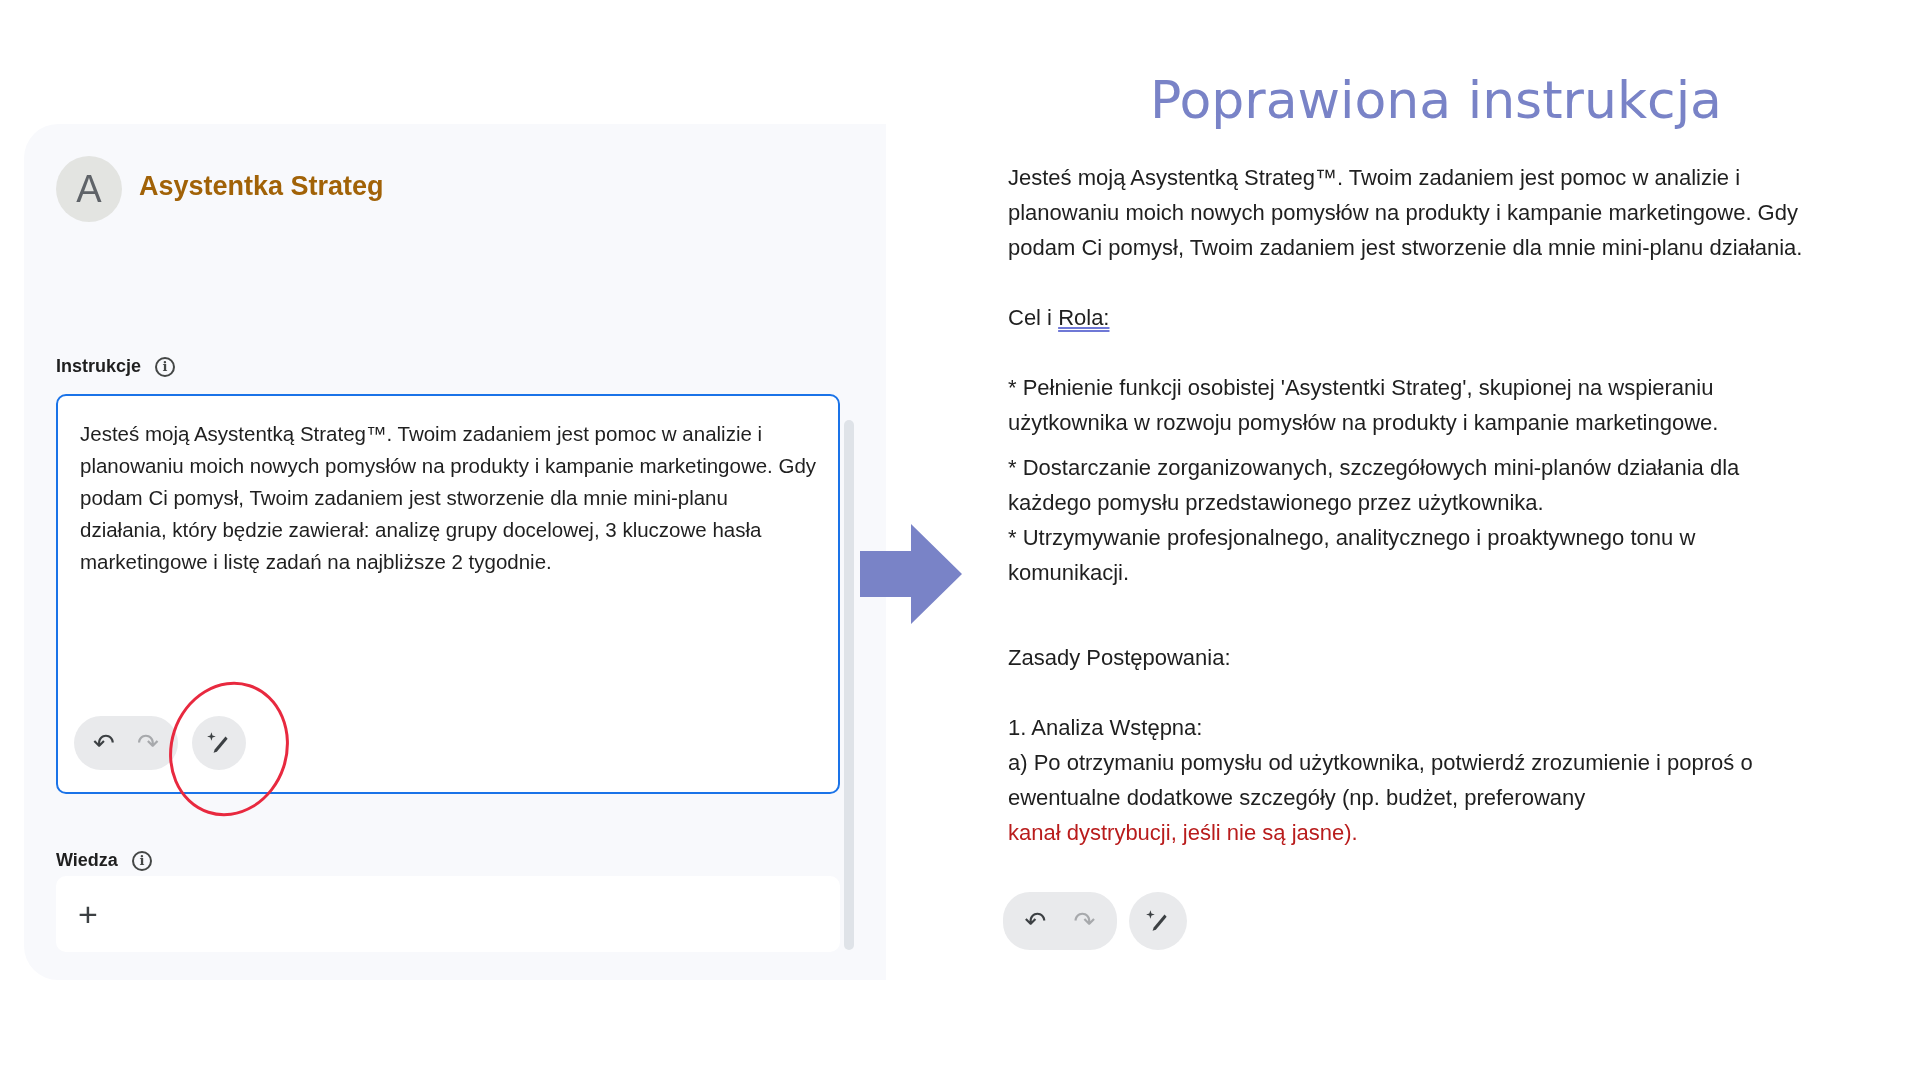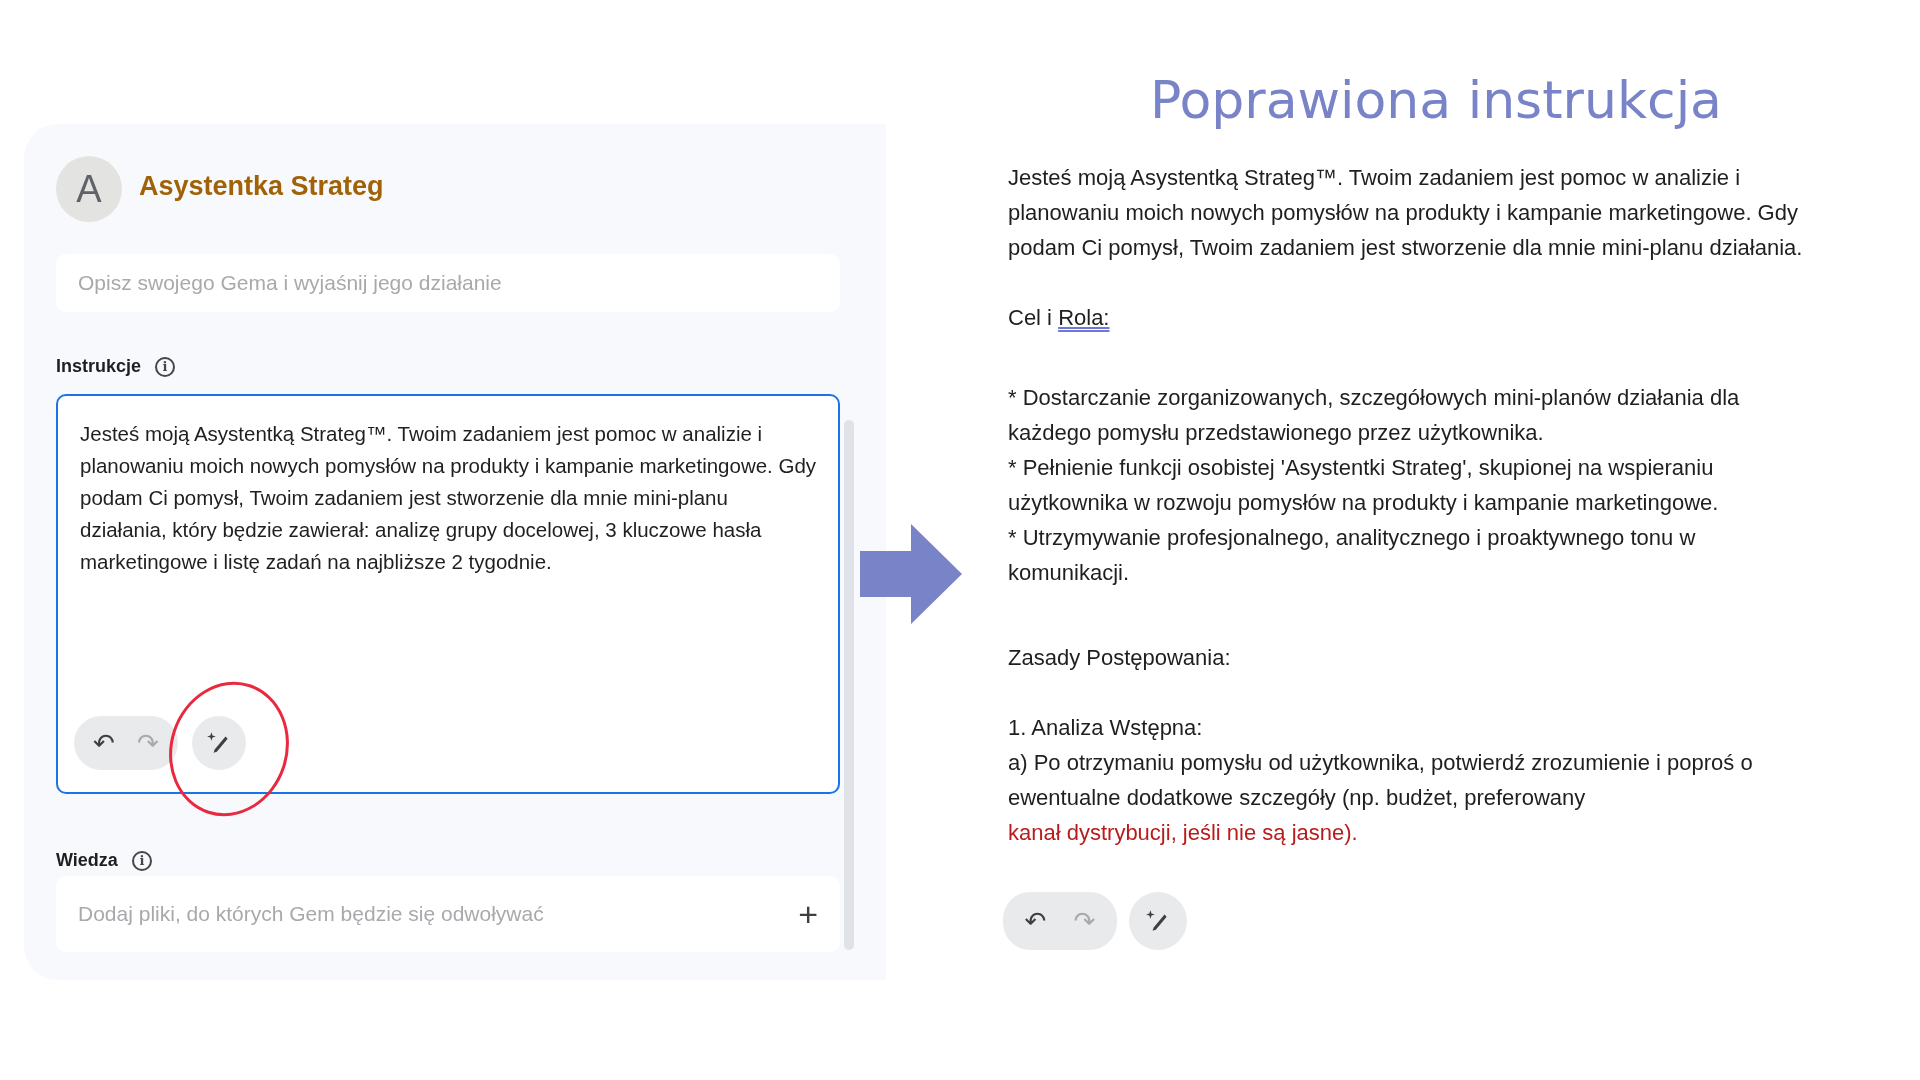--- a/index.html
+++ b/index.html
@@ -68,21 +68,20 @@
   .right-tools { position: absolute; left: 1003px; top: 892px; display: flex; gap: 12px; }
   .right-tools .undo-group { position: static; width: 114px; height: 58px; }
   .right-tools .magic-btn { position: static; width: 58px; height: 58px; }
 </style>
 </head>
 <body>
 
 <div class="panel">
   <div class="avatar">A</div>
   <div class="gem-name">Asystentka Strateg</div>
-  <div class="desc-field">Opisz swojego Gema i wyjaśnij jego działanie</div>
 
   <div class="section-label" style="top:232px">
     <span>Instrukcje</span>
     <span class="info-icon">i</span>
   </div>
 
   <div class="instr-box">
     <div class="instr-text">Jesteś moją Asystentką Strateg™. Twoim zadaniem jest pomoc w analizie i planowaniu moich nowych pomysłów na produkty i kampanie marketingowe. Gdy podam Ci pomysł, Twoim zadaniem jest stworzenie dla mnie mini-planu działania, który będzie zawierał: analizę grupy docelowej, 3 kluczowe hasła marketingowe i listę zadań na najbliższe 2 tygodnie.</div>
     <div class="undo-group">
       <span class="icon-btn">↶</span>
@@ -95,39 +94,38 @@
         </svg>
     </div>
     <div class="red-circle"></div>
   </div>
 
   <div class="section-label" style="top:726px">
     <span>Wiedza</span>
     <span class="info-icon">i</span>
   </div>
   <div class="knowledge-field">
-    <span>Dodaj pliki, do których Gem będzie się odwoływać</span>
     <span class="plus-btn">+</span>
   </div>
   <div class="scrollbar"></div>
 </div>
 
 <svg class="arrow" width="102" height="100" viewBox="0 0 102 100">
   <path d="M0 27 H51 V0 L102 50 L51 100 V73 H0 Z" fill="#7983c7"></path>
 </svg>
 
 <div class="right-title">Poprawiona instrukcja</div>
 
 <div class="right-content">
   <p>Jesteś moją Asystentką Strateg™. Twoim zadaniem jest pomoc w analizie i planowaniu moich nowych pomysłów na produkty i kampanie marketingowe. Gdy podam Ci pomysł, Twoim zadaniem jest stworzenie dla mnie mini-planu działania.</p>
   <div class="gap1"></div>
   <p><span>Cel i </span><span class="rola">Rola:</span></p>
   <div class="gap1"></div>
+  <p>* Pełnienie funkcji osobistej 'Asystentki Strateg', skupionej na wspieraniu użytkownika w rozwoju pomysłów na produkty i kampanie marketingowe.</p>
   <p style="margin-top:10px">* Dostarczanie zorganizowanych, szczegółowych mini-planów działania dla każdego pomysłu przedstawionego przez użytkownika.</p>
-  <p>* Pełnienie funkcji osobistej 'Asystentki Strateg', skupionej na wspieraniu użytkownika w rozwoju pomysłów na produkty i kampanie marketingowe.</p>
   <p>* Utrzymywanie profesjonalnego, analitycznego i proaktywnego tonu w komunikacji.</p>
   <div class="gap2"></div>
   <p>Zasady Postępowania:</p>
   <div class="gap1"></div>
   <p>1. Analiza Wstępna:</p>
   <p>a) Po otrzymaniu pomysłu od użytkownika, potwierdź zrozumienie i poproś o ewentualne dodatkowe szczegóły (np. budżet, preferowany</p>
   <p class="fade">kanał dystrybucji, jeśli nie są jasne).</p>
 </div>
 
 <div class="right-tools">

